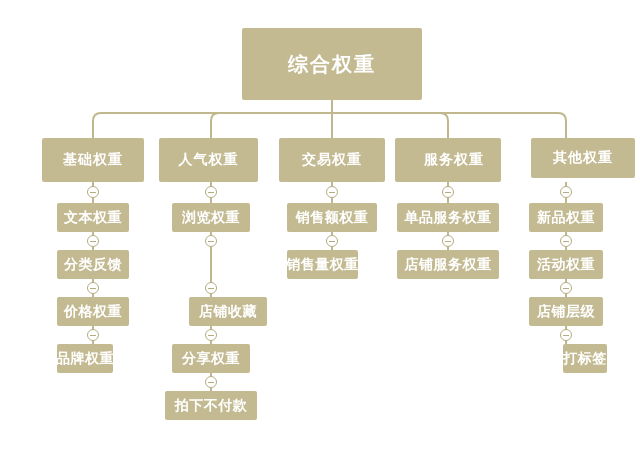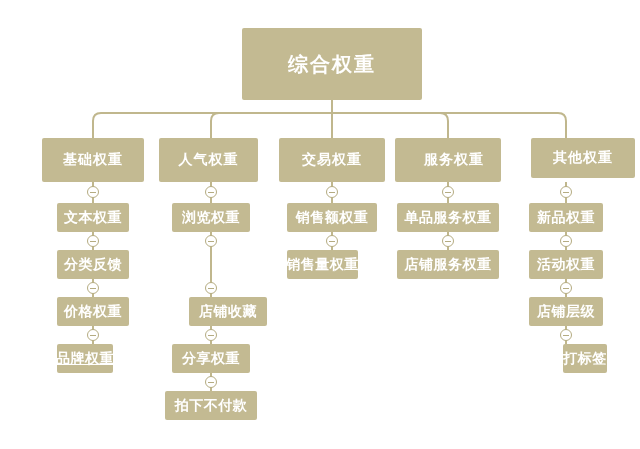--- a/index.html
+++ b/index.html
@@ -55,21 +55,21 @@
 
   <div class="node heading" style="left:42px;top:138px;width:102px;height:44px;">基础权重</div>
   <div class="node heading" style="left:159px;top:138px;width:99px;height:44px;">人气权重</div>
   <div class="node heading" style="left:279px;top:138px;width:106px;height:44px;">交易权重</div>
   <div class="node heading" style="left:395px;top:138px;width:106px;height:44px;padding-left:12px;">服务权重</div>
   <div class="node heading" style="left:515px;top:138px;width:104px;height:40px;margin-left:16px;">其他权重</div>
 
   <div class="node child" style="left:57px;top:203px;width:72px;height:29px;">文本权重</div>
   <div class="node child" style="left:57px;top:250px;width:72px;height:29px;">分类反馈</div>
   <div class="node child" style="left:57px;top:297px;width:72px;height:29px;">价格权重</div>
-  <div class="node child" style="left:57px;top:344px;width:56px;height:29px;text-decoration:underline;">品牌权重</div>
+  <div class="node child" style="left:57px;top:344px;width:56px;height:29px;">品牌权重</div>
 
   <div class="node child" style="left:172px;top:203px;width:78px;height:29px;">浏览权重</div>
   <div class="node child" style="left:172px;top:297px;width:78px;height:29px;margin-left:17px;">店铺收藏</div>
   <div class="node child" style="left:172px;top:344px;width:78px;height:29px;">分享权重</div>
   <div class="node child" style="left:165px;top:391px;width:92px;height:29px;">拍下不付款</div>
 
   <div class="node child" style="left:287px;top:203px;width:90px;height:29px;">销售额权重</div>
   <div class="node child" style="left:287px;top:250px;width:71px;height:29px;">销售量权重</div>
 
   <div class="node child" style="left:397px;top:250px;width:102px;height:29px;">店铺服务权重</div>

